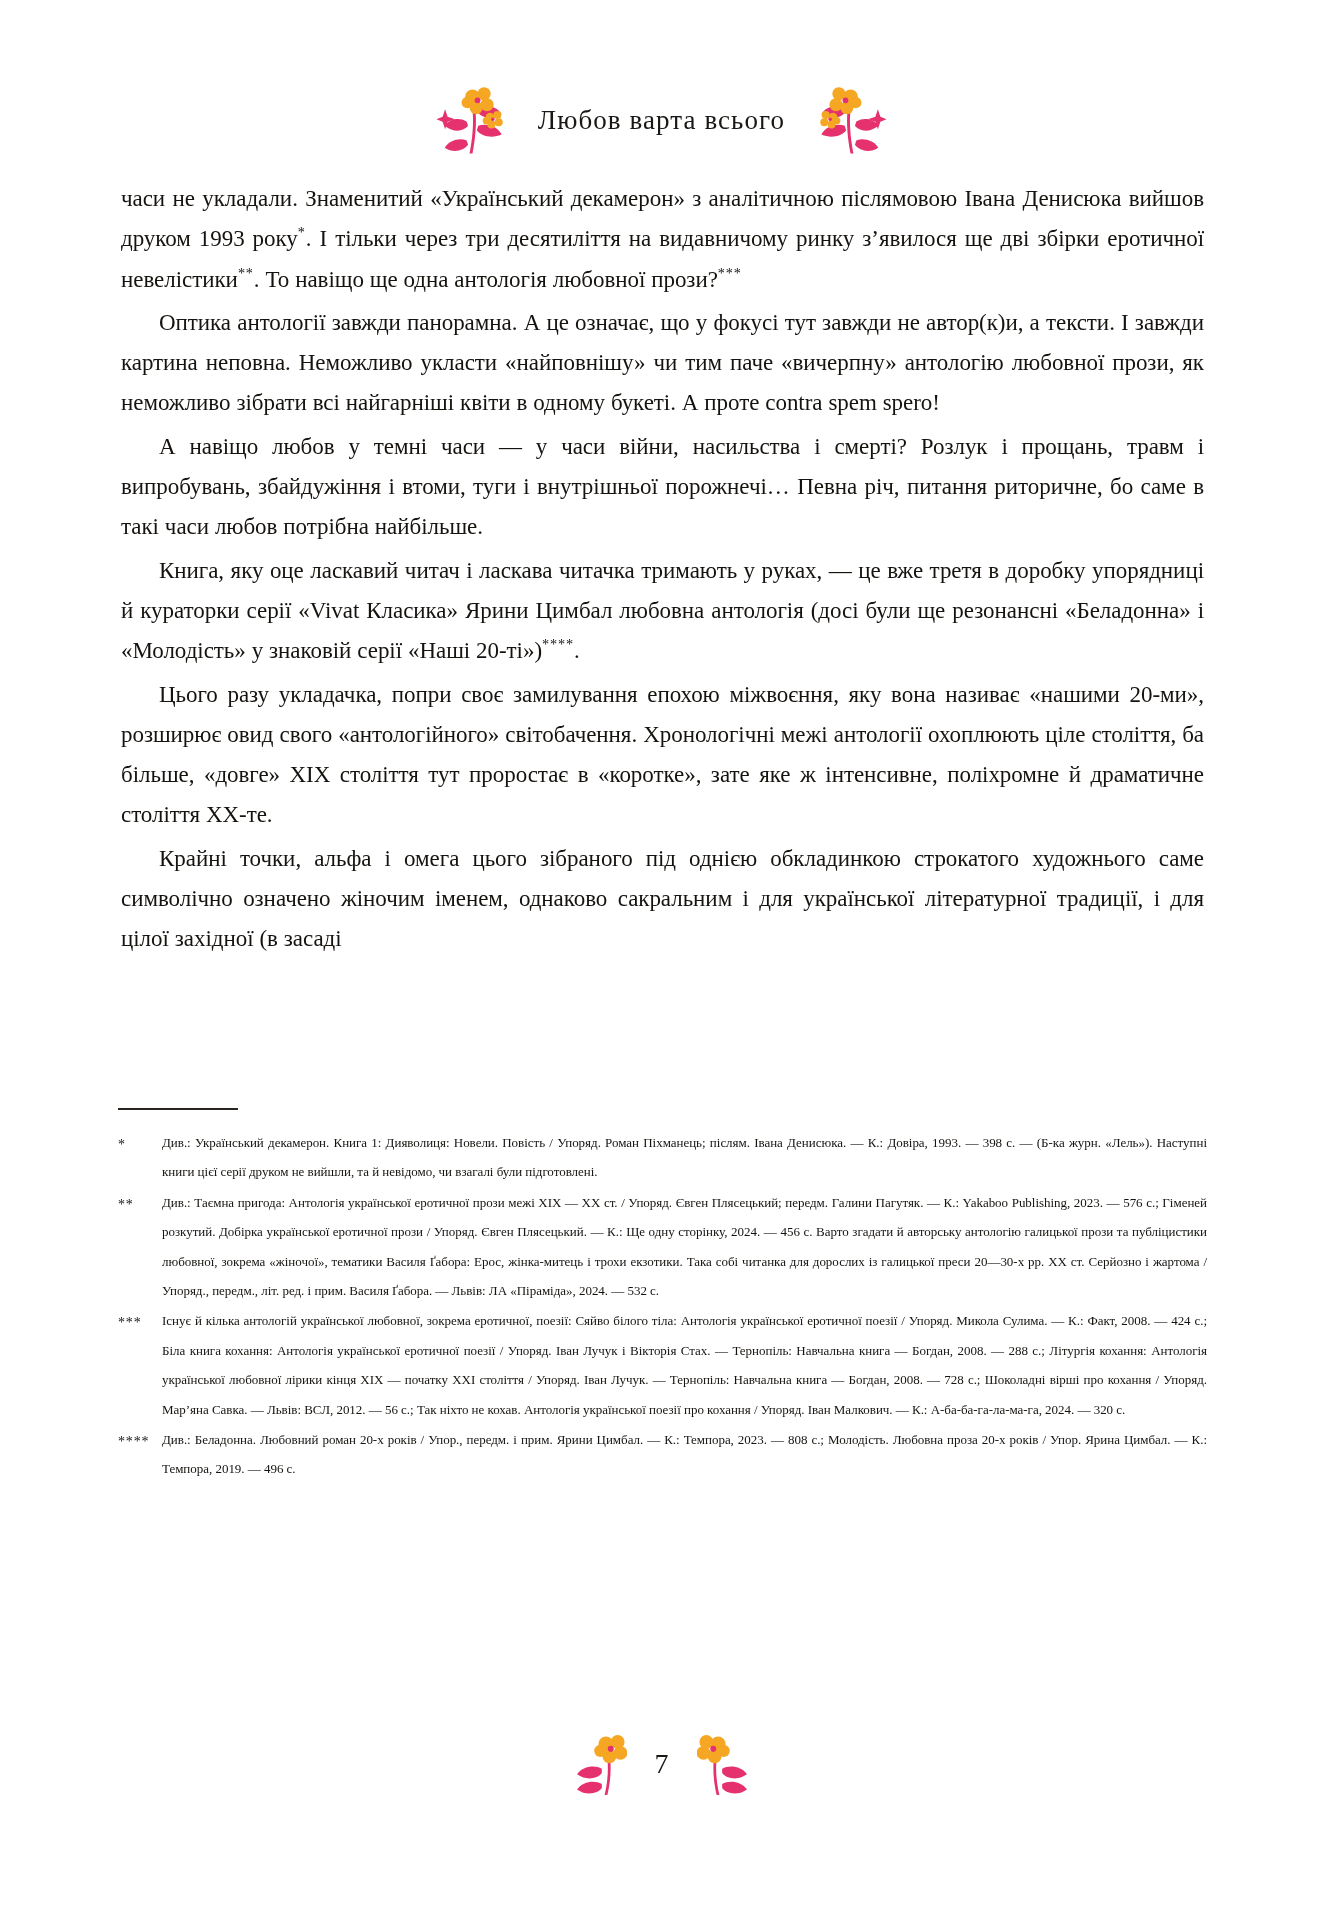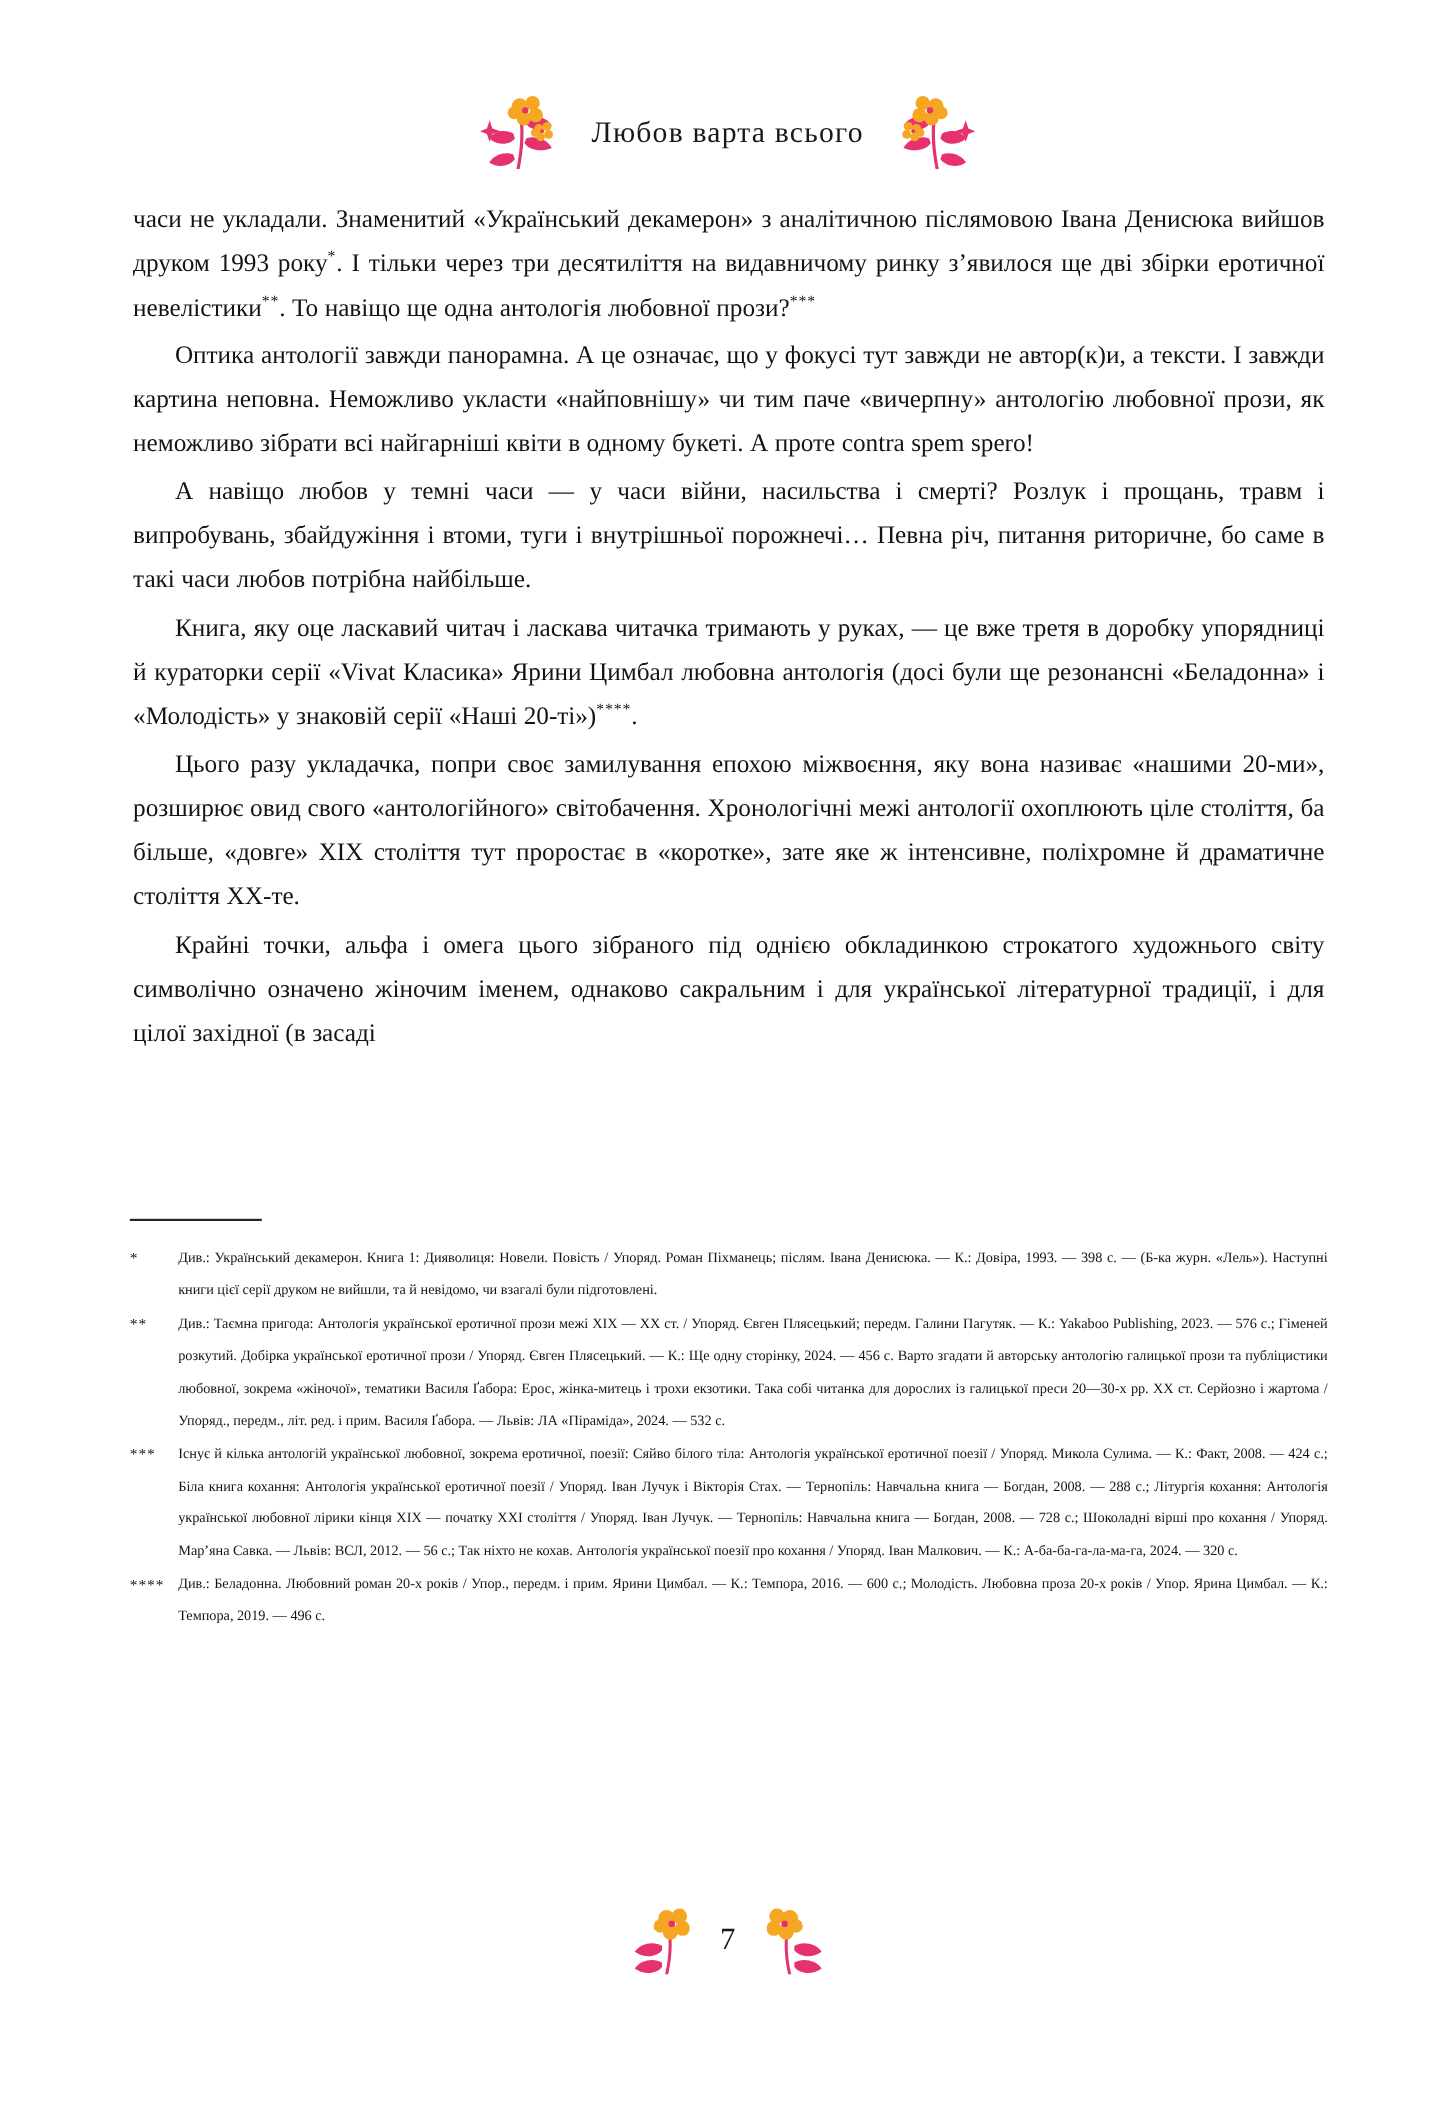--- a/index.html
+++ b/index.html
@@ -198,41 +198,41 @@
       <circle cx="80" cy="47" r="2.4" fill="#E5316E"></circle>
     </svg>
   </div>
 
   <div class="body-col" id="body-col">
       <p class="para first">часи не укладали. Знаменитий «Український декамерон» з аналітичною післямовою Івана Денисюка вийшов друком 1993 року<sup class="fn">*</sup>. І тільки через три десятиліття на видавничому ринку з’явилося ще дві збірки еротичної неве­лістики<sup class="fn">**</sup>. То навіщо ще одна антологія любовної прози?<sup class="fn">***</sup></p>
       <p class="para">Оптика антології завжди панорамна. А це означає, що у фокусі тут завжди не автор(к)и, а тексти. І завжди картина неповна. Неможливо укласти «най­повнішу» чи тим паче «вичерпну» антологію любовної прози, як неможливо зібрати всі найгарніші квіти в одному букеті. А проте contra spem spero!</p>
       <p class="para">А навіщо любов у темні часи — у часи війни, насильства і смерті? Розлук і прощань, травм і випробувань, збайдужіння і втоми, туги і внутрішньої порожнечі… Певна річ, питання риторичне, бо саме в такі часи любов по­трібна найбільше.</p>
       <p class="para">Книга, яку оце ласкавий читач і ласкава читачка тримають у руках, — це вже третя в доробку упорядниці й кураторки серії «Vivat Класика» Ярини Цимбал любовна антологія (досі були ще резонансні «Беладонна» і «Моло­дість» у знаковій серії «Наші 20-ті»)<sup class="fn">****</sup>.</p>
       <p class="para">Цього разу укладачка, попри своє замилування епохою міжвоєння, яку вона називає «нашими 20-ми», розширює овид свого «антологійного» світо­бачення. Хронологічні межі антології охоплюють ціле століття, ба більше, «довге» XIX століття тут проростає в «коротке», зате яке ж інтенсивне, по­ліхромне й драматичне століття XX-те.</p>
-      <p class="para">Крайні точки, альфа і омега цього зібраного під однією обкладинкою стро­катого художнього світу символічно означено жіночим іменем, однаково са­кральним і для української літературної традиції, і для цілої західної (в засаді</p>
+      <p class="para">Крайні точки, альфа і омега цього зібраного під однією обкладинкою стро­катого художнього саме символічно означено жіночим іменем, однаково са­кральним і для української літературної традиції, і для цілої західної (в засаді</p>
     </div>
 
   <div class="footnotes">
     <div class="fn-rule"></div>
     <div id="fn-list">
         <div class="fn-item">
           <div class="fn-marker">*</div>
           <div class="fn-text lastline-left">Див.: Український декамерон. Книга 1: Дияволиця: Новели. Повість / Упоряд. Роман Піхма­нець; післям. Івана Денисюка. — К.: Довіра, 1993. — 398 с. — (Б-ка журн. «Лель»). Наступні книги цієї серії друком не вийшли, та й невідомо, чи взагалі були підготовлені.</div>
         </div>
         <div class="fn-item">
           <div class="fn-marker">**</div>
           <div class="fn-text lastline-left">Див.: Таємна пригода: Антологія української еротичної прози межі XIX — XX ст. / Упоряд. Євген Плясецький; передм. Галини Пагутяк. — К.: Yakaboo Publishing, 2023. — 576 с.; Гіменей розкутий. Добірка української еротичної прози / Упоряд. Євген Плясецький. — К.: Ще одну сторінку, 2024. — 456 с. Варто згадати й авторську антологію галицької прози та публіцистики любовної, зокрема «жіночої», тематики Василя Ґабора: Ерос, жінка-митець і трохи екзотики. Така собі читанка для дорослих із галицької преси 20—30-х рр. XX ст. Серйозно і жартома / Упоряд., передм., літ. ред. і прим. Василя Ґабора. — Львів: ЛА «Піраміда», 2024. — 532 с.</div>
         </div>
         <div class="fn-item">
           <div class="fn-marker">***</div>
           <div class="fn-text lastline-left">Існує й кілька антологій української любовної, зокрема еротичної, поезії: Сяйво білого тіла: Антологія української еротичної поезії / Упоряд. Микола Сулима. — К.: Факт, 2008. — 424 с.; Біла книга кохання: Антологія української еротичної поезії / Упоряд. Іван Лучук і Вікторія Стах. — Тернопіль: Навчальна книга — Богдан, 2008. — 288 с.; Літургія кохання: Антологія української любовної лірики кінця XIX — початку XXI століття / Упоряд. Іван Лучук. — Тер­нопіль: Навчальна книга — Богдан, 2008. — 728 с.; Шоколадні вірші про кохання / Упоряд. Мар’яна Савка. — Львів: ВСЛ, 2012. — 56 с.; Так ніхто не кохав. Антологія української поезії про кохання / Упоряд. Іван Малкович. — К.: А-ба-ба-га-ла-ма-га, 2024. — 320 с.</div>
         </div>
         <div class="fn-item">
           <div class="fn-marker">****</div>
-          <div class="fn-text lastline-left">Див.: Беладонна. Любовний роман 20-х років / Упор., передм. і прим. Ярини Цимбал. — К.: Темпора, 2016. — 600 с.; Молодість. Любовна проза 20-х років / Упор. Ярина Цимбал. — К.: Темпора, 2019. — 496 с.</div>
+          <div class="fn-text lastline-left">Див.: Беладонна. Любовний роман 20-х років / Упор., передм. і прим. Ярини Цимбал. — К.: Темпора, 2023. — 808 с.; Молодість. Любовна проза 20-х років / Упор. Ярина Цимбал. — К.: Темпора, 2019. — 496 с.</div>
         </div>
       </div>
   </div>
 
   <div class="folio">
     <svg class="folio-orn" viewBox="0 0 86 90" aria-hidden="true">
       <g fill="#E5316E">
         <path d="M50 52 C40 46 22 48 14 60 C28 70 44 66 50 58 Z"></path>
         <path d="M50 74 C40 68 22 70 14 82 C28 92 44 88 50 80 Z"></path>
         <path d="M58 36 C60 54 58 74 54 90 L58 90 C62 74 64 54 62 36 Z"></path>

